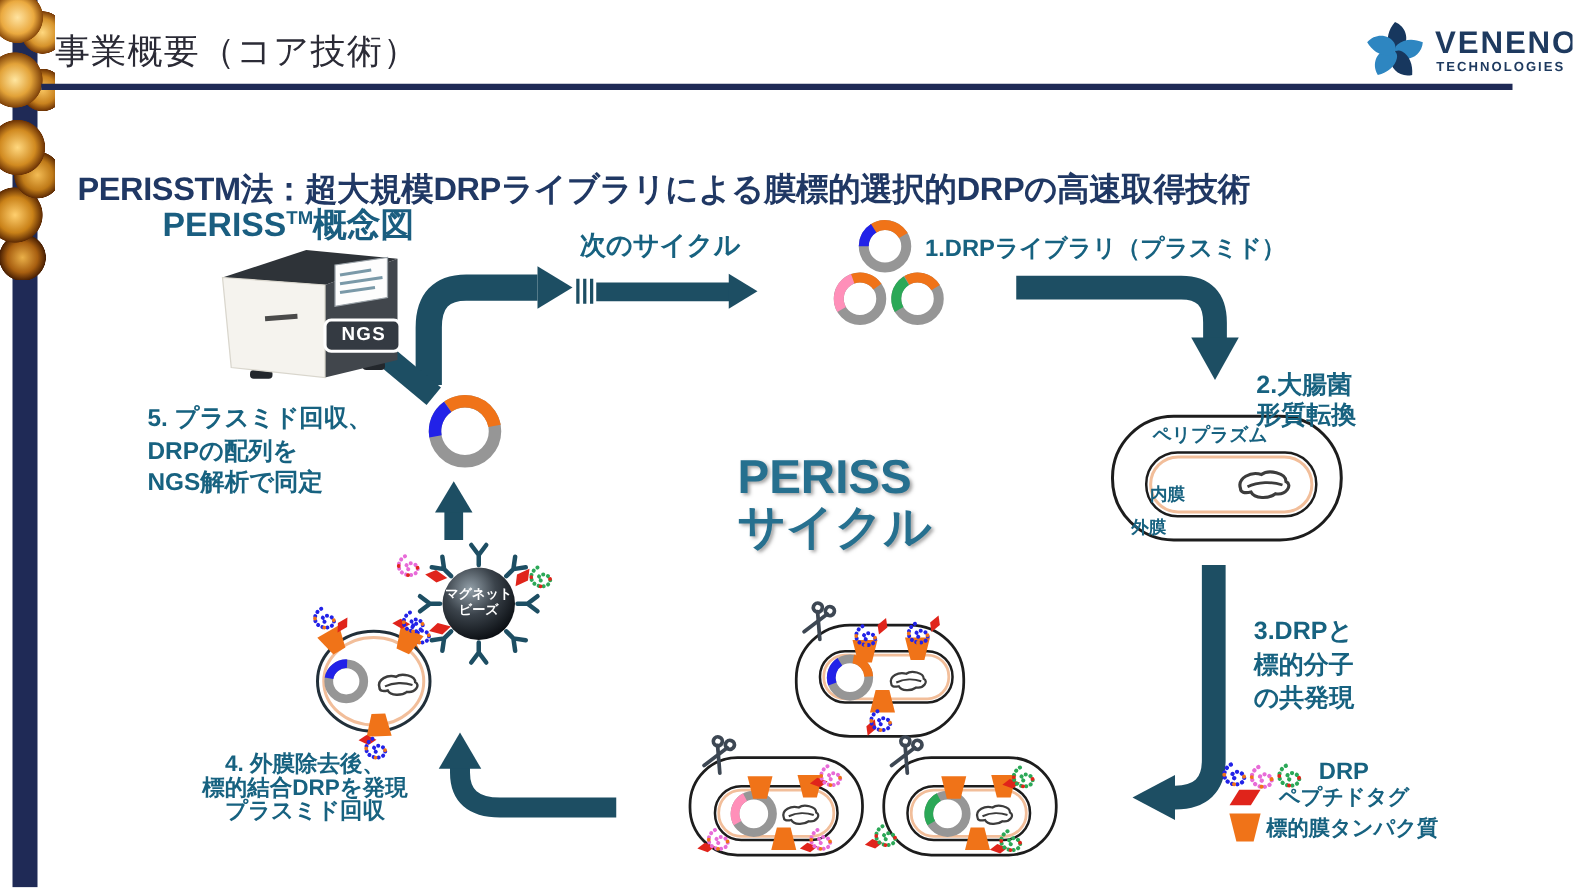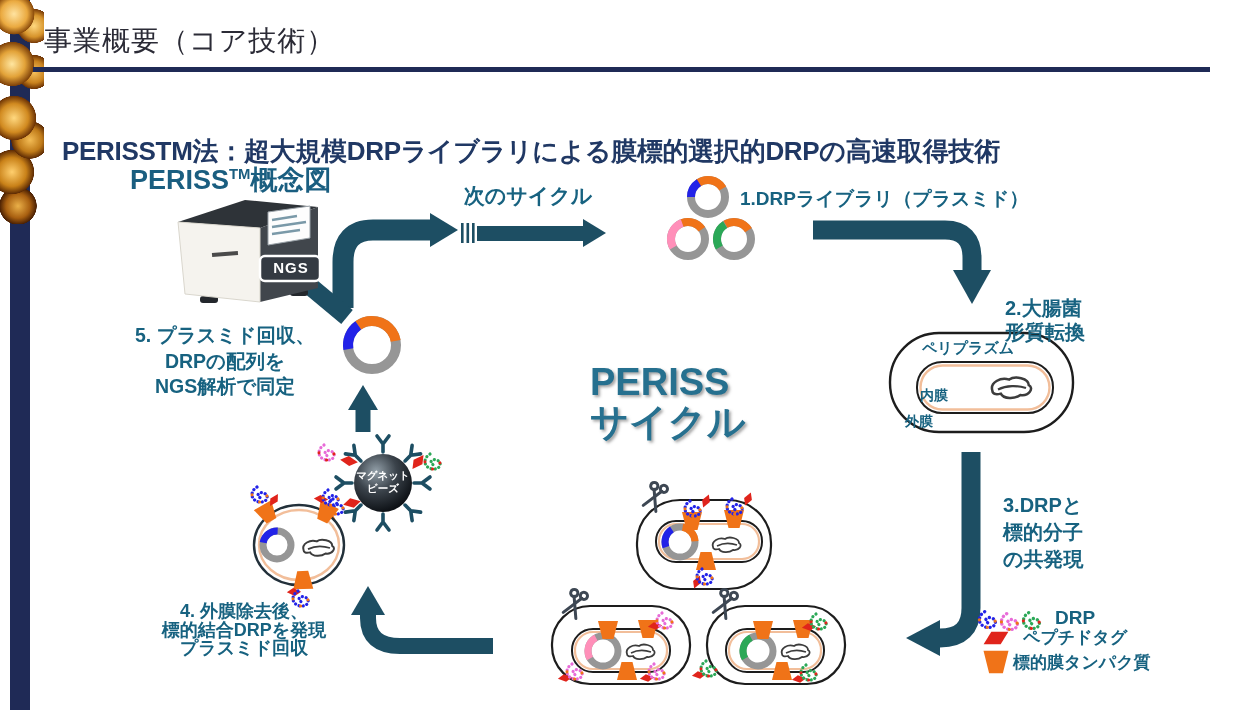--- a/index.html
+++ b/index.html
@@ -33,39 +33,52 @@
   #ngs-label{left:262px;top:259px;width:58px;text-align:center;font-size:15px;font-weight:bold;color:#fff;letter-spacing:1px;}
   #next-cycle{left:446px;top:182px;width:164px;text-align:center;font-size:21px;}
   #step1{left:740px;top:186px;font-size:19px;}
   #step2{left:1005px;top:260px;font-size:20px;line-height:24px;margin-top:36px;}
   #periplasm{left:922px;top:339px;font-size:15px;}
   #inner-mem{left:920px;top:387px;font-size:14px;}
   #outer-mem{left:905px;top:413px;font-size:14px;}
   #step3{left:1003px;top:492px;width:100px;font-size:20px;line-height:27px;}
   #cycle-title{left:590px;top:362px;font-size:38px;font-weight:bold;color:#26708F;line-height:40px;
                text-shadow:2px 2px 3px rgba(90,90,90,0.55);}
-  #step5{left:118px;top:323px;width:214px;text-align:center;font-size:19.5px;line-height:25.5px;}
+  #step5{left:118px;top:323px;width:214px;font-size:19.5px;line-height:25.5px;}
   #bead-label{left:351px;top:469px;width:64px;text-align:center;font-size:10.5px;font-weight:bold;color:#fff;line-height:12.5px;}
   #step4{left:130px;top:602px;width:228px;text-align:center;font-size:18px;line-height:18.5px;}
   #legend-drp{left:1055px;top:607px;font-size:19px;}
   #legend-tag{left:1023px;top:626px;font-size:17px;}
   #legend-trap{left:1013px;top:651px;font-size:17px;}
   svg{display:block;}
 </style>
 </head>
 <body>
 
 <div id="slide">
 
   <div class="abs" id="navy-bar"></div>
   <div class="abs" id="gold-blob"></div>
 
   <div class="abs" id="header-title">事業概要（コア技術）</div>
   <div class="abs" id="header-rule"></div>
 
+  <div class="abs" id="logo">
+    <svg class="abs" id="logo-swirl" viewBox="-30 -30 60 60">
+      <g>
+        <path d="M0,-26 C10,-22 13,-10 7,-3 C3,1 -3,1 -5,-4 C-8,-11 -6,-19 0,-26 Z" fill="#17375E"></path>
+        <path d="M0,-26 C10,-22 13,-10 7,-3 C3,1 -3,1 -5,-4 C-8,-11 -6,-19 0,-26 Z" fill="#2E86C1" transform="rotate(72)"></path>
+        <path d="M0,-26 C10,-22 13,-10 7,-3 C3,1 -3,1 -5,-4 C-8,-11 -6,-19 0,-26 Z" fill="#17375E" transform="rotate(144)"></path>
+        <path d="M0,-26 C10,-22 13,-10 7,-3 C3,1 -3,1 -5,-4 C-8,-11 -6,-19 0,-26 Z" fill="#2E86C1" transform="rotate(216)"></path>
+        <path d="M0,-26 C10,-22 13,-10 7,-3 C3,1 -3,1 -5,-4 C-8,-11 -6,-19 0,-26 Z" fill="#2E86C1" transform="rotate(288)"></path>
+      </g>
+    </svg>
+    <div class="abs" id="logo-name">VENENO</div>
+    <div class="abs" id="logo-sub">TECHNOLOGIES</div>
+  </div>
 
   <div class="abs" id="main-title">PERISSTM法：超大規模DRPライブラリによる膜標的選択的DRPの高速取得技術</div>
 
   <svg class="abs" style="left:0;top:140px;" width="1258" height="570" viewBox="0 140 1258 570">
     <defs>
       <radialGradient id="beadGrad" cx="38%" cy="30%" r="78%">
         <stop offset="0%" stop-color="#93a0a9"></stop>
         <stop offset="45%" stop-color="#3b434b"></stop>
         <stop offset="100%" stop-color="#04070b"></stop>
       </radialGradient>

